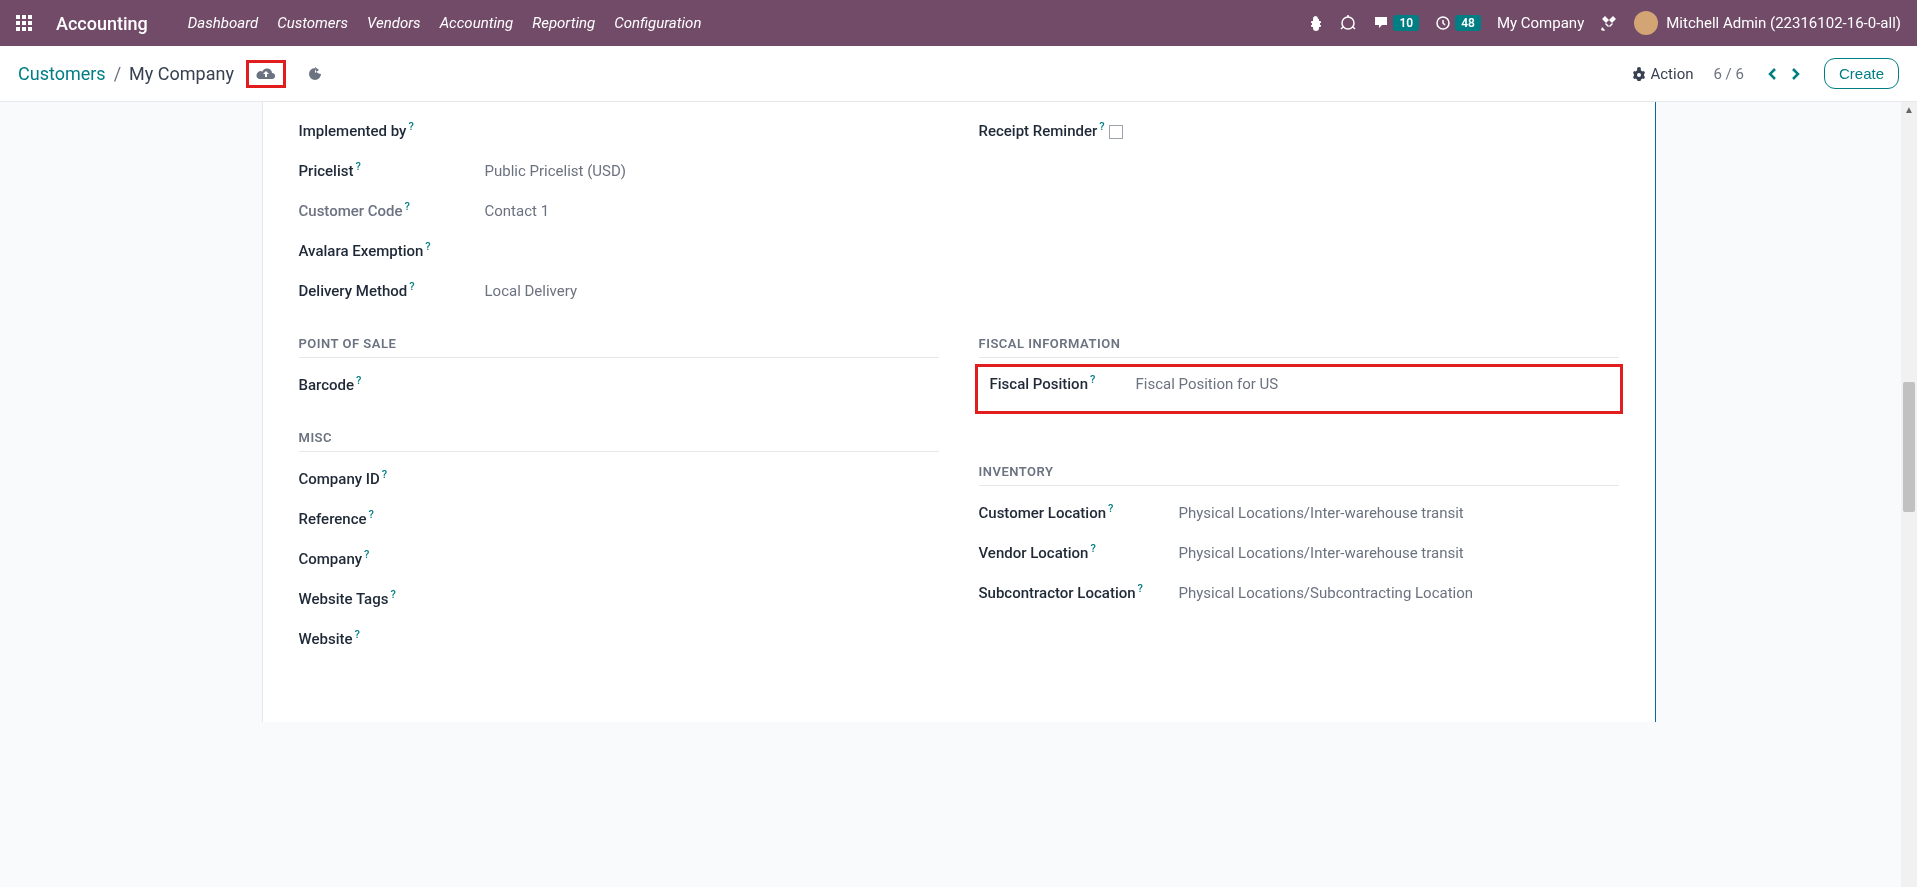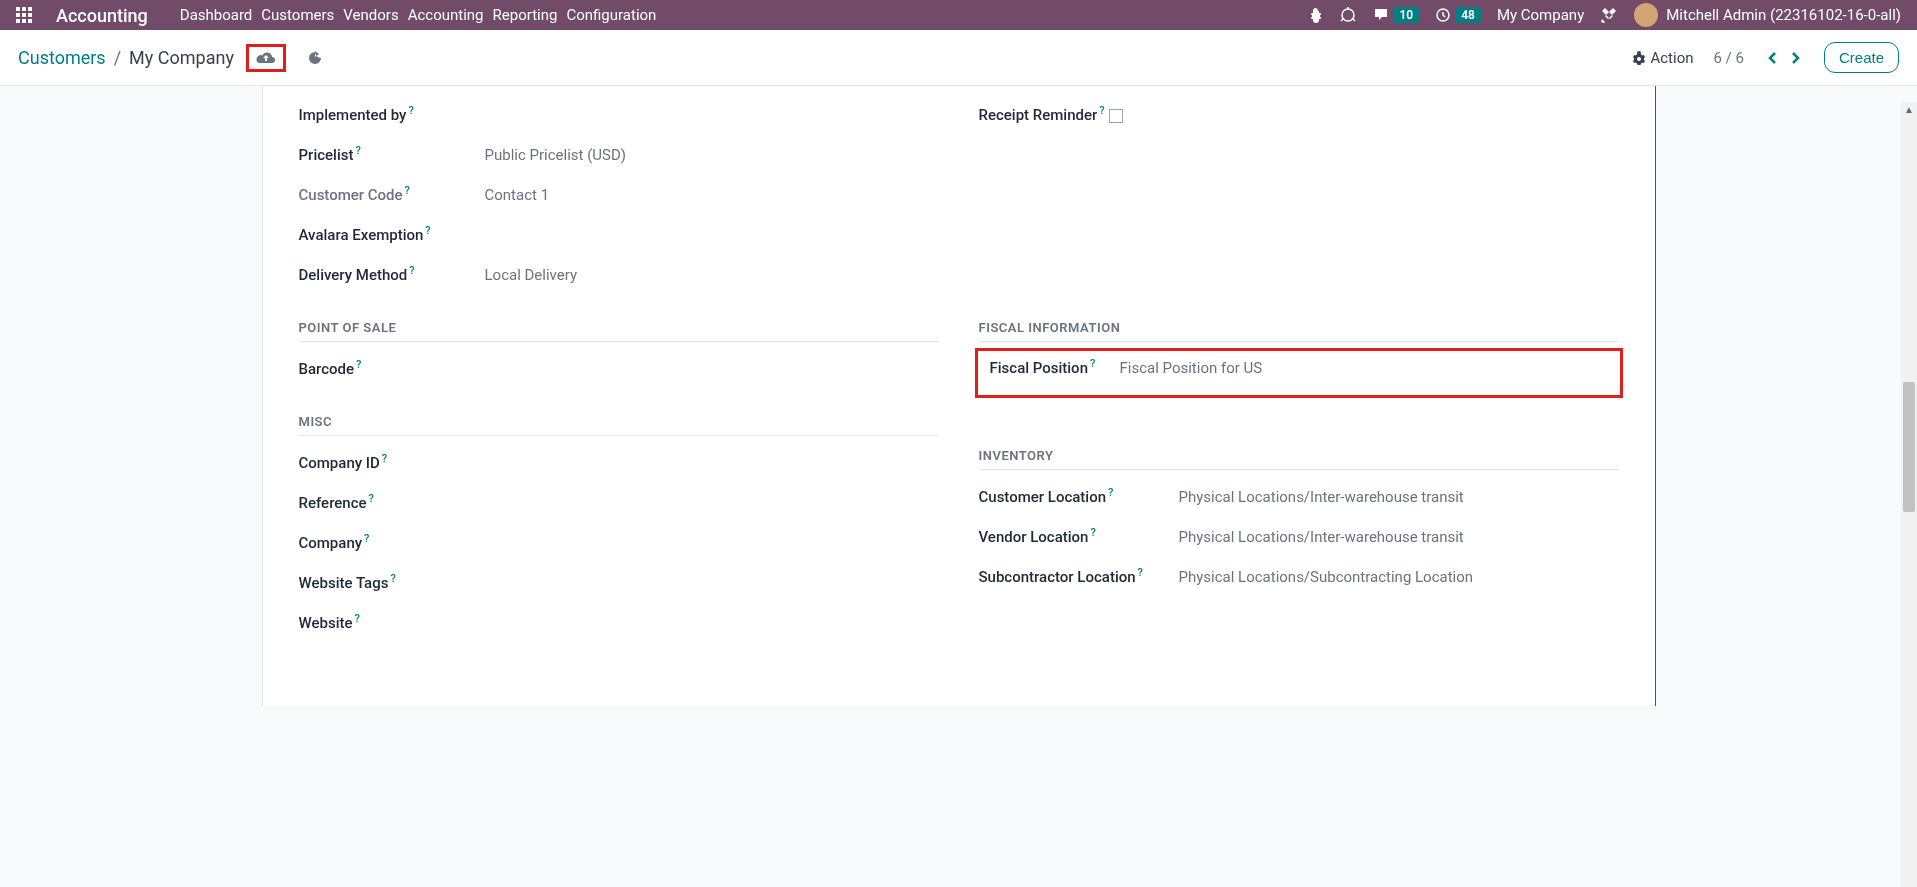--- a/index.html
+++ b/index.html
@@ -1,22 +1,22 @@
 <!DOCTYPE html>
 <html><head>
 <meta charset="utf-8">
 <style>
 * { box-sizing: border-box; margin: 0; padding: 0; }
 body { font-family: -apple-system, BlinkMacSystemFont, "Segoe UI", Roboto, "Helvetica Neue", Arial, sans-serif; font-size: 14px; color: #374151; background: #f9fafb; }
-.topbar { background: #714B67; color: white; height: 30px; display: flex; align-items: center; padding: 0 16px; font-size: 15px; }
+.topbar { background: #714B67; color: white; height: 46px; display: flex; align-items: center; padding: 0 16px; font-size: 15px; }
 .topbar-left { display: flex; align-items: center; gap: 24px; }
 .apps-icon { display: grid; grid-template-columns: repeat(3, 4px); grid-template-rows: repeat(3, 4px); gap: 2px; cursor: pointer; }
 .apps-icon span { background: white; width: 4px; height: 4px; }
 .app-name { font-size: 18px; font-weight: 500; }
-.nav-items { display: flex; gap: 9px; margin-left: 8px; }
+.nav-items { display: flex; gap: 19px; margin-left: 16px; font-style: italic; }
 .nav-item { color: white; cursor: pointer; }
 .topbar-right { margin-left: auto; display: flex; align-items: center; gap: 16px; }
 .badge-group { display: flex; align-items: center; gap: 4px; }
 .badge { background: #017e84; color: white; font-size: 12px; padding: 1px 6px; border-radius: 3px; font-weight: 600; }
 .avatar { width: 24px; height: 24px; border-radius: 50%; background: #d4a574; display: inline-block; }
 .subheader { background: white; height: 56px; display: flex; align-items: center; padding: 0 18px; border-bottom: 1px solid #e5e7eb; }
 .breadcrumb { display: flex; align-items: center; gap: 8px; font-size: 18px; }
 .breadcrumb-link { color: #017e84; cursor: pointer; }
 .breadcrumb-sep { color: #6b7280; }
 .breadcrumb-current { color: #374151; }
@@ -207,21 +207,21 @@
 
       <div class="form-col">
         <div class="field-row">
           <div class="field-label"><span>Receipt Reminder</span><span class="help-icon">?</span><span class="checkbox-empty"></span></div>
         </div>
         <div style="height:160px"></div>
 
         <div class="section-title">FISCAL INFORMATION</div>
         <div class="red-highlight">
           <div class="field-row" style="padding:4px 8px;">
-            <div class="field-label" style="width:130px;"><span>Fiscal Position</span><span class="help-icon">?</span></div>
+            <div class="field-label" style="width:146px;"><span>Fiscal Position</span><span class="help-icon">?</span></div>
             <div class="field-value">Fiscal Position for US</div>
           </div>
         </div>
 
         <div class="section-title" style="margin-top:28px;">INVENTORY</div>
         <div class="field-row">
           <div class="field-label-wide"><span>Customer Location</span><span class="help-icon">?</span></div>
           <div class="field-value">Physical Locations/Inter-warehouse transit</div>
         </div>
         <div class="field-row">

